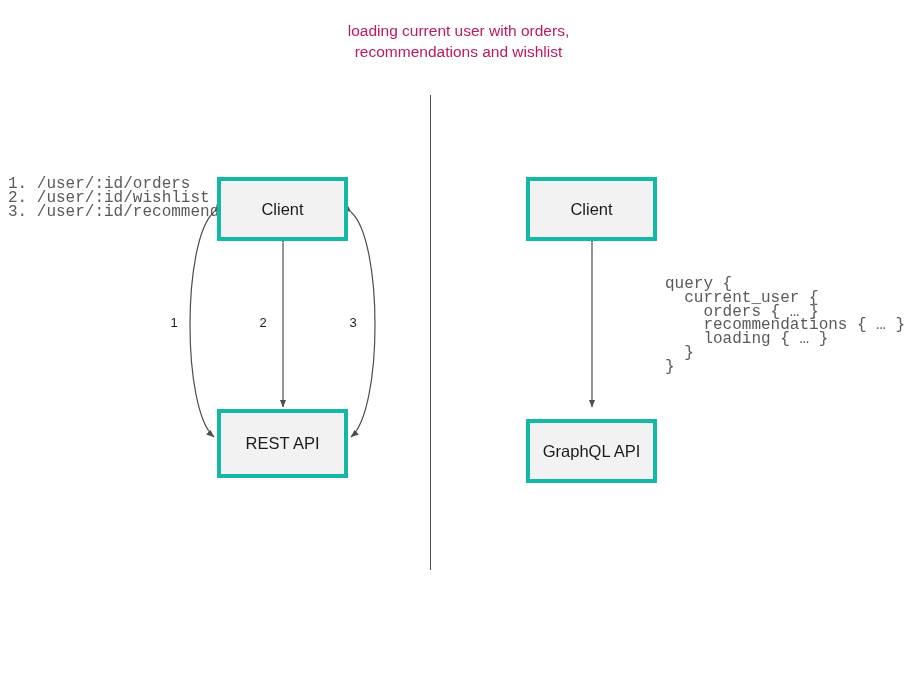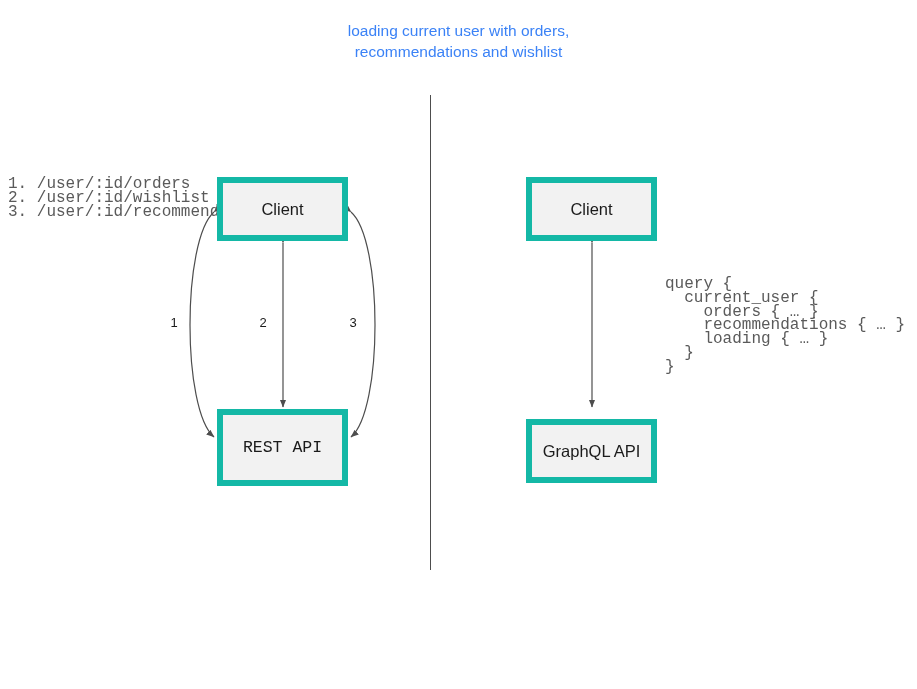--- a/index.html
+++ b/index.html
@@ -16,44 +16,44 @@
     font-family: "Liberation Sans", sans-serif;
   }
   .title {
     position: absolute;
     left: 0;
     top: 20px;
     width: 917px;
     text-align: center;
     font-size: 15.5px;
     line-height: 21px;
-    color: #3b82f6;
+    color: #be185d;
     white-space: pre-line;
   }
   .divider {
     position: absolute;
     left: 430px;
     top: 95px;
     width: 1px;
     height: 475px;
     background: #4d4d4d;
   }
   .node {
     position: absolute;
     background: #f2f2f2;
-    border: 6px solid #14b8a6;
+    border: 4px solid #14b8a6;
     box-sizing: border-box;
     display: flex;
     align-items: center;
     justify-content: center;
     font-size: 16.5px;
     color: #1b1b1b;
   }
   .node.client-rest { left: 217px; top: 177px; width: 131px; height: 64px; }
-  .node.rest-api    { left: 217px; top: 409px; width: 131px; height: 77px; font-family: Liberation Mono, monospace; }
+  .node.rest-api    { left: 217px; top: 409px; width: 131px; height: 69px; }
   .node.client-gql  { left: 526px; top: 177px; width: 131px; height: 64px; }
   .node.graphql-api { left: 526px; top: 419px; width: 131px; height: 64px; }
 
   .code {
     position: absolute;
     font-family: "Liberation Mono", monospace;
     font-size: 16px;
     line-height: 13.8px;
     color: #5a5a5a;
     white-space: pre;

